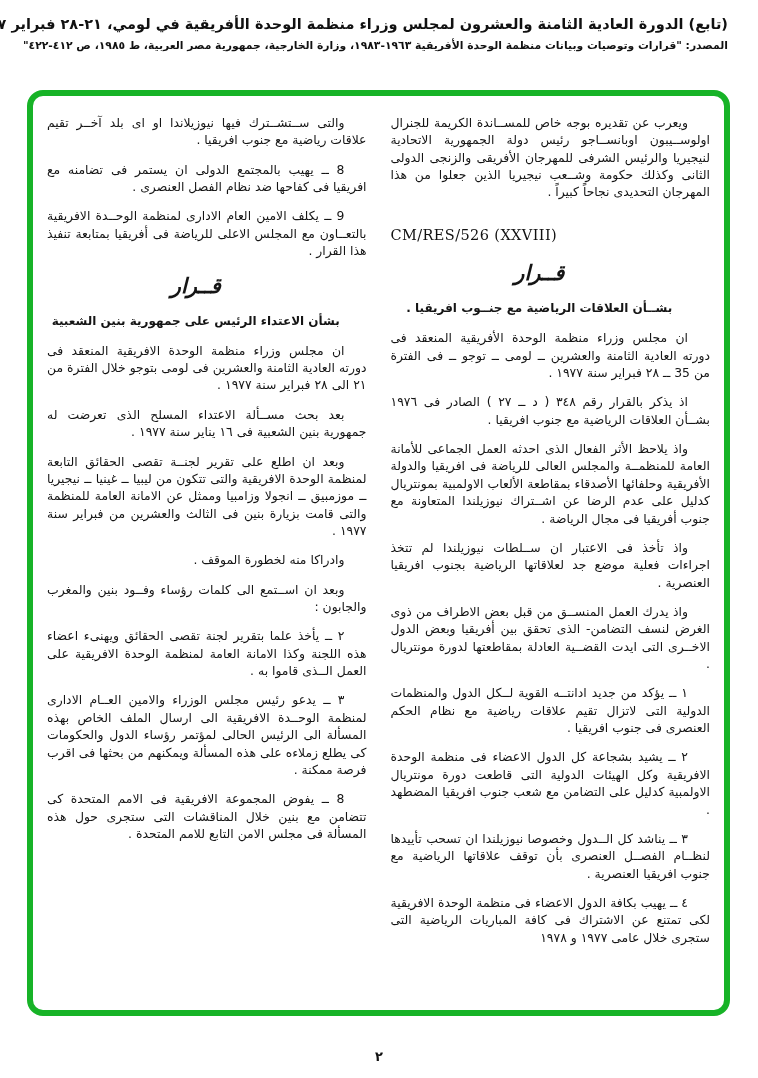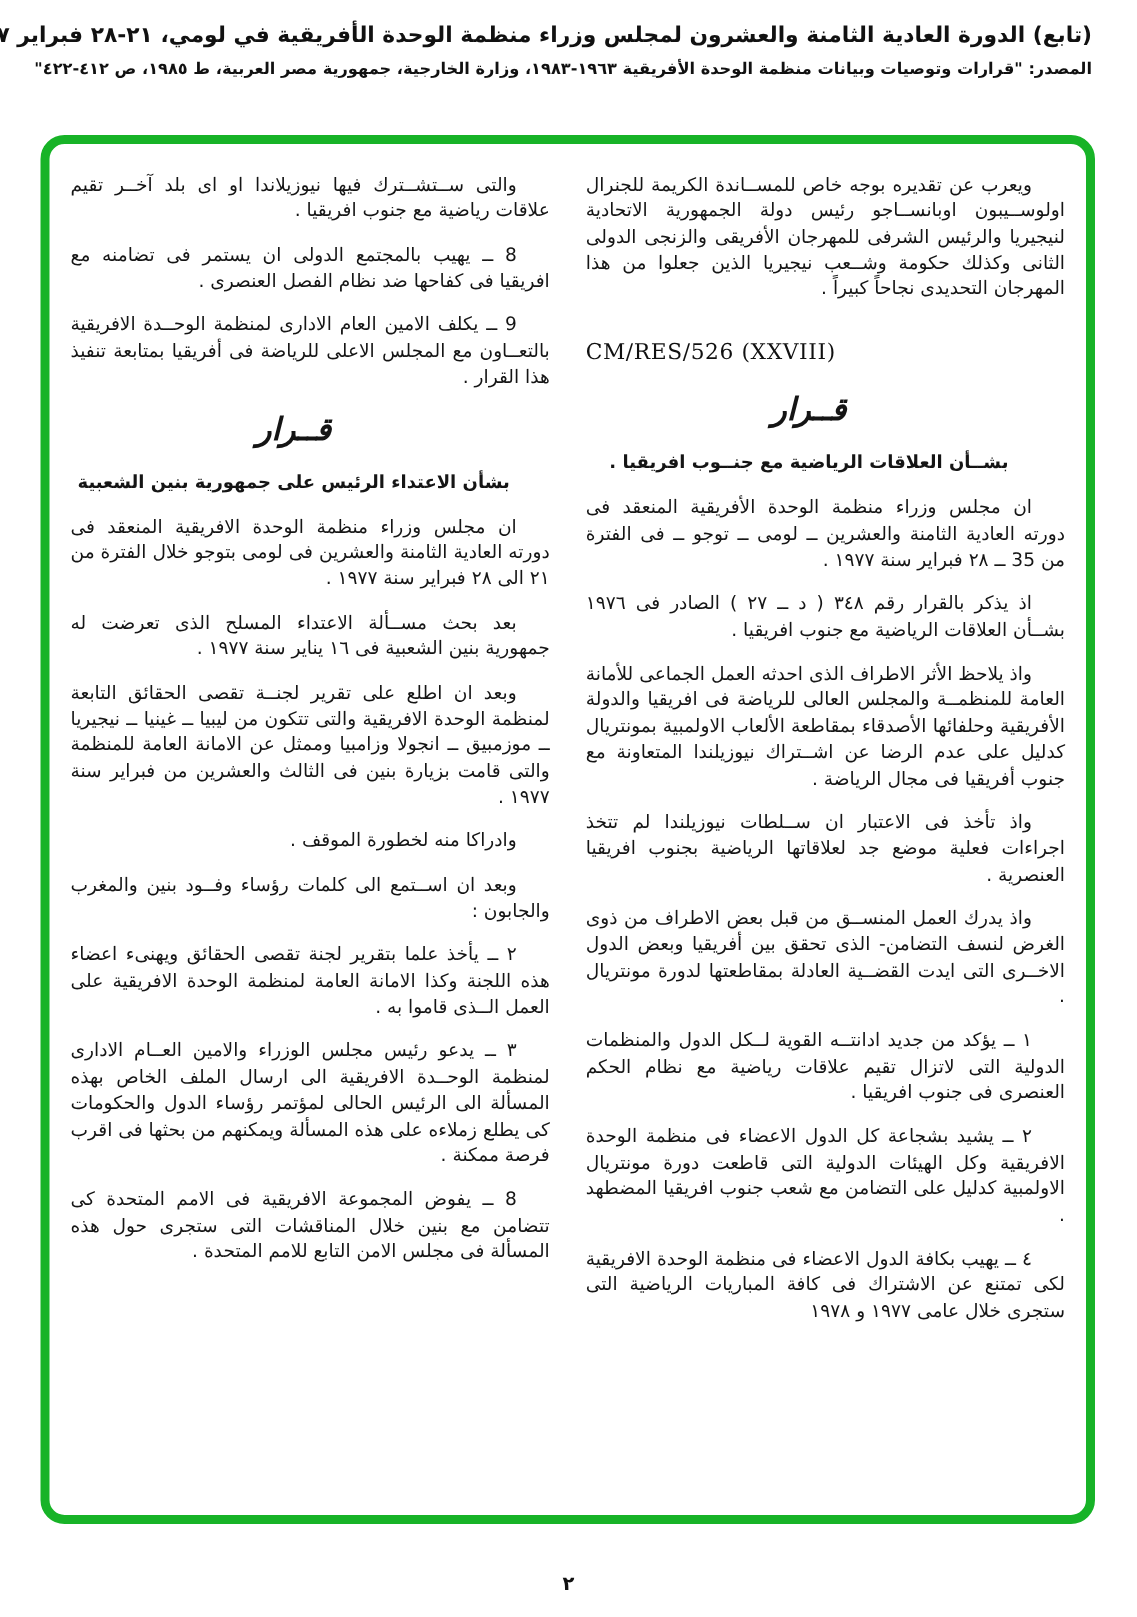--- a/index.html
+++ b/index.html
@@ -119,25 +119,26 @@
   <div class="frame">
     <div class="columns">
 
       <div class="col">
         <p>ويعرب عن تقديره بوجه خاص للمســاندة الكريمة للجنرال اولوســيبون اوبانســاجو رئيس دولة الجمهورية الاتحادية لنيجيريا والرئيس الشرفى للمهرجان الأفريقى والزنجى الدولى الثانى وكذلك حكومة وشــعب نيجيريا الذين جعلوا من هذا المهرجان التحديدى نجاحاً كبيراً .</p>
         <div class="res-code">CM/RES/526 (XXVIII)</div>
         <p class="res-title">قــرار</p>
         <p class="res-subject">بشــأن العلاقات الرياضية مع جنــوب افريقيا .</p>
         <p>ان مجلس وزراء منظمة الوحدة الأفريقية المنعقد فى دورته العادية الثامنة والعشرين ــ لومى ــ توجو ــ فى الفترة من 35 ــ ٢٨ فبراير سنة ١٩٧٧ .</p>
         <p>اذ يذكر بالقرار رقم ٣٤٨ ( د ــ ٢٧ ) الصادر فى ١٩٧٦ بشــأن العلاقات الرياضية مع جنوب افريقيا .</p>
-        <p>واذ يلاحظ الأثر الاطراف الذى احدثه العمل الجماعى للأمانة العامة للمنظمــة والمجلس العالى للرياضة فى افريقيا والدولة الأفريقية وحلفائها الأصدقاء بمقاطعة الألعاب الاولمبية بمونتريال كدليل على عدم الرضا عن اشــتراك نيوزيلندا المتعاونة مع جنوب أفريقيا فى مجال الرياضة .</p>
+        <p>واذ يلاحظ الأثر الفعال الذى احدثه العمل الجماعى للأمانة العامة للمنظمــة والمجلس العالى للرياضة فى افريقيا والدولة الأفريقية وحلفائها الأصدقاء بمقاطعة الألعاب الاولمبية بمونتريال كدليل على عدم الرضا عن اشــتراك نيوزيلندا المتعاونة مع جنوب أفريقيا فى مجال الرياضة .</p>
         <p>واذ تأخذ فى الاعتبار ان ســلطات نيوزيلندا لم تتخذ اجراءات فعلية موضع جد لعلاقاتها الرياضية بجنوب افريقيا العنصرية .</p>
         <p>واذ يدرك العمل المنســق من قبل بعض الاطراف من ذوى الغرض لنسف التضامن- الذى تحقق بين أفريقيا وبعض الدول الاخــرى التى ايدت القضــية العادلة بمقاطعتها لدورة مونتريال .</p>
         <p>١ ــ يؤكد من جديد ادانتــه القوية لــكل الدول والمنظمات الدولية التى لاتزال تقيم علاقات رياضية مع نظام الحكم العنصرى فى جنوب افريقيا .</p>
         <p>٢ ــ يشيد بشجاعة كل الدول الاعضاء فى منظمة الوحدة الافريقية وكل الهيئات الدولية التى قاطعت دورة مونتريال الاولمبية كدليل على التضامن مع شعب جنوب افريقيا المضطهد .</p>
+        <p>٣ ــ يناشد كل الــدول وخصوصا نيوزيلندا ان تسحب تأييدها لنظــام الفصــل العنصرى بأن توقف علاقاتها الرياضية مع جنوب افريقيا العنصرية .</p>
         <p>٤ ــ يهيب بكافة الدول الاعضاء فى منظمة الوحدة الافريقية لكى تمتنع عن الاشتراك فى كافة المباريات الرياضية التى ستجرى خلال عامى ١٩٧٧ و ١٩٧٨</p>
       </div>
 
       <div class="col">
         <p>والتى ســتشــترك فيها نيوزيلاندا او اى بلد آخــر تقيم علاقات رياضية مع جنوب افريقيا .</p>
         <p>8 ــ يهيب بالمجتمع الدولى ان يستمر فى تضامنه مع افريقيا فى كفاحها ضد نظام الفصل العنصرى .</p>
         <p>9 ــ يكلف الامين العام الادارى لمنظمة الوحــدة الافريقية بالتعــاون مع المجلس الاعلى للرياضة فى أفريقيا بمتابعة تنفيذ هذا القرار .</p>
         <p class="res-title">قــرار</p>
         <p class="res-subject">بشأن الاعتداء الرئيس على جمهورية بنين الشعبية</p>
         <p>ان مجلس وزراء منظمة الوحدة الافريقية المنعقد فى دورته العادية الثامنة والعشرين فى لومى بتوجو خلال الفترة من ٢١ الى ٢٨ فبراير سنة ١٩٧٧ .</p>

